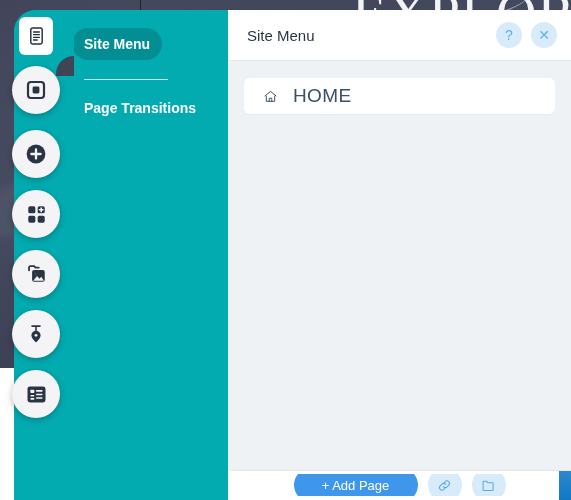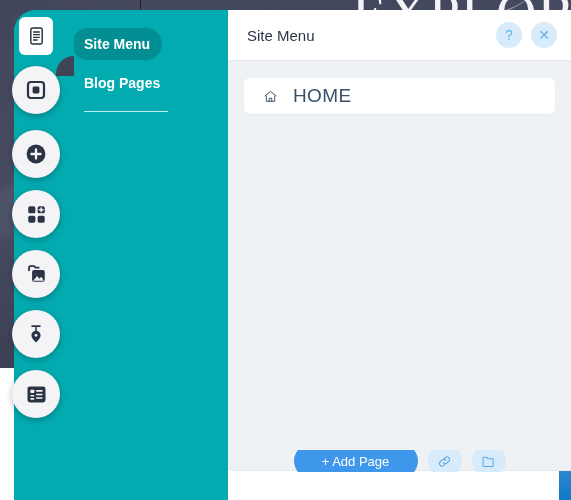--- a/index.html
+++ b/index.html
@@ -251,21 +251,21 @@
   }
   .page-card-label {
     font-size: 19px;
     color: #3a5068;
     letter-spacing: 0.4px;
   }
 
   
   .bottom-bar {
     position: absolute;
-    left: 228px; top: 450px;
+    left: 228px; top: 474px;
     width: 343px; height: 22px;
     display: flex;
     align-items: center;
     justify-content: center;
     gap: 10px;
     z-index: 26;
     overflow: hidden;
   }
   .add-page-btn {
     width: 124px; height: 34px;
@@ -322,27 +322,27 @@
 
   <div class="caret-marker"></div>
 
   <div class="teal-panel">
     <div class="teal-list">
 
       <div class="teal-item selected">
         <span>Site Menu</span>
       </div>
 
+
+
+      <div class="teal-sep"></div>
+
       <div class="teal-item">
-        <span>Blog Pages</span>
+        <span>Page Transitions</span>
       </div>
-
-
-      <div class="teal-sep"></div>
-
     </div>
   </div>
 
   <div class="panel">
     <div class="panel-header">
       <div class="panel-title">Site Menu</div>
       <button class="hdr-btn">?</button>
       <button class="hdr-btn">✕</button>
     </div>
 

